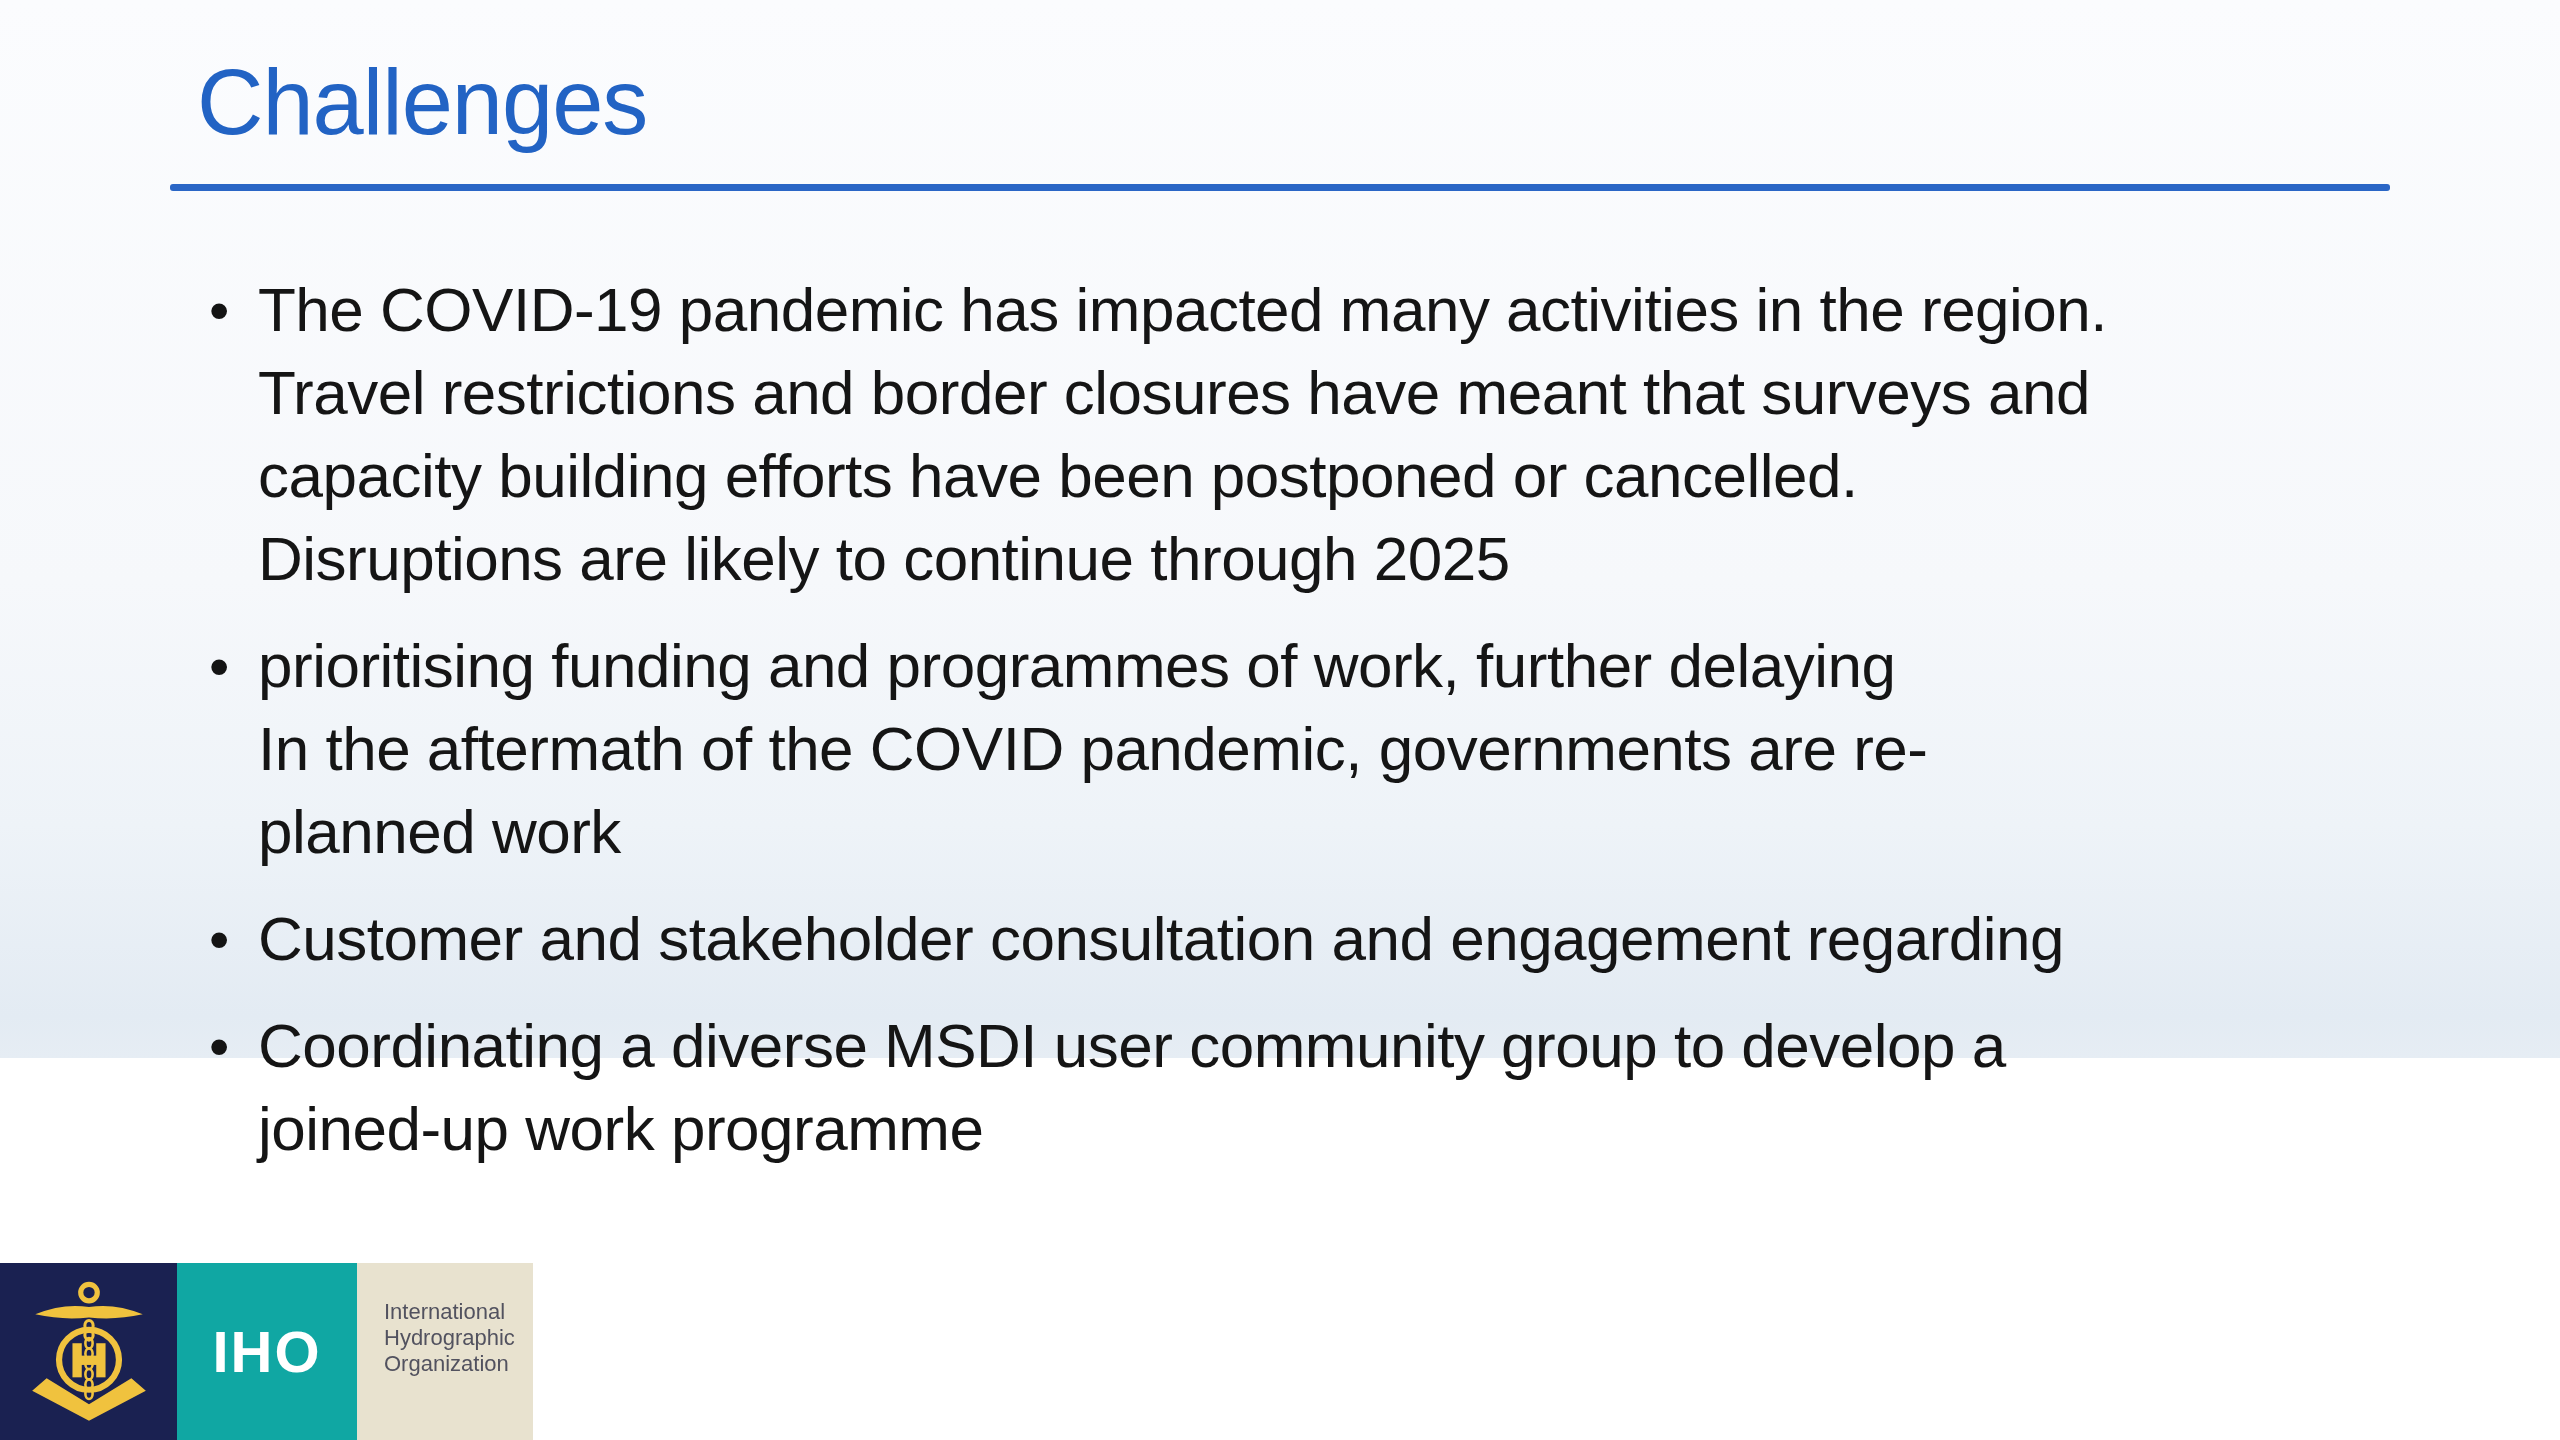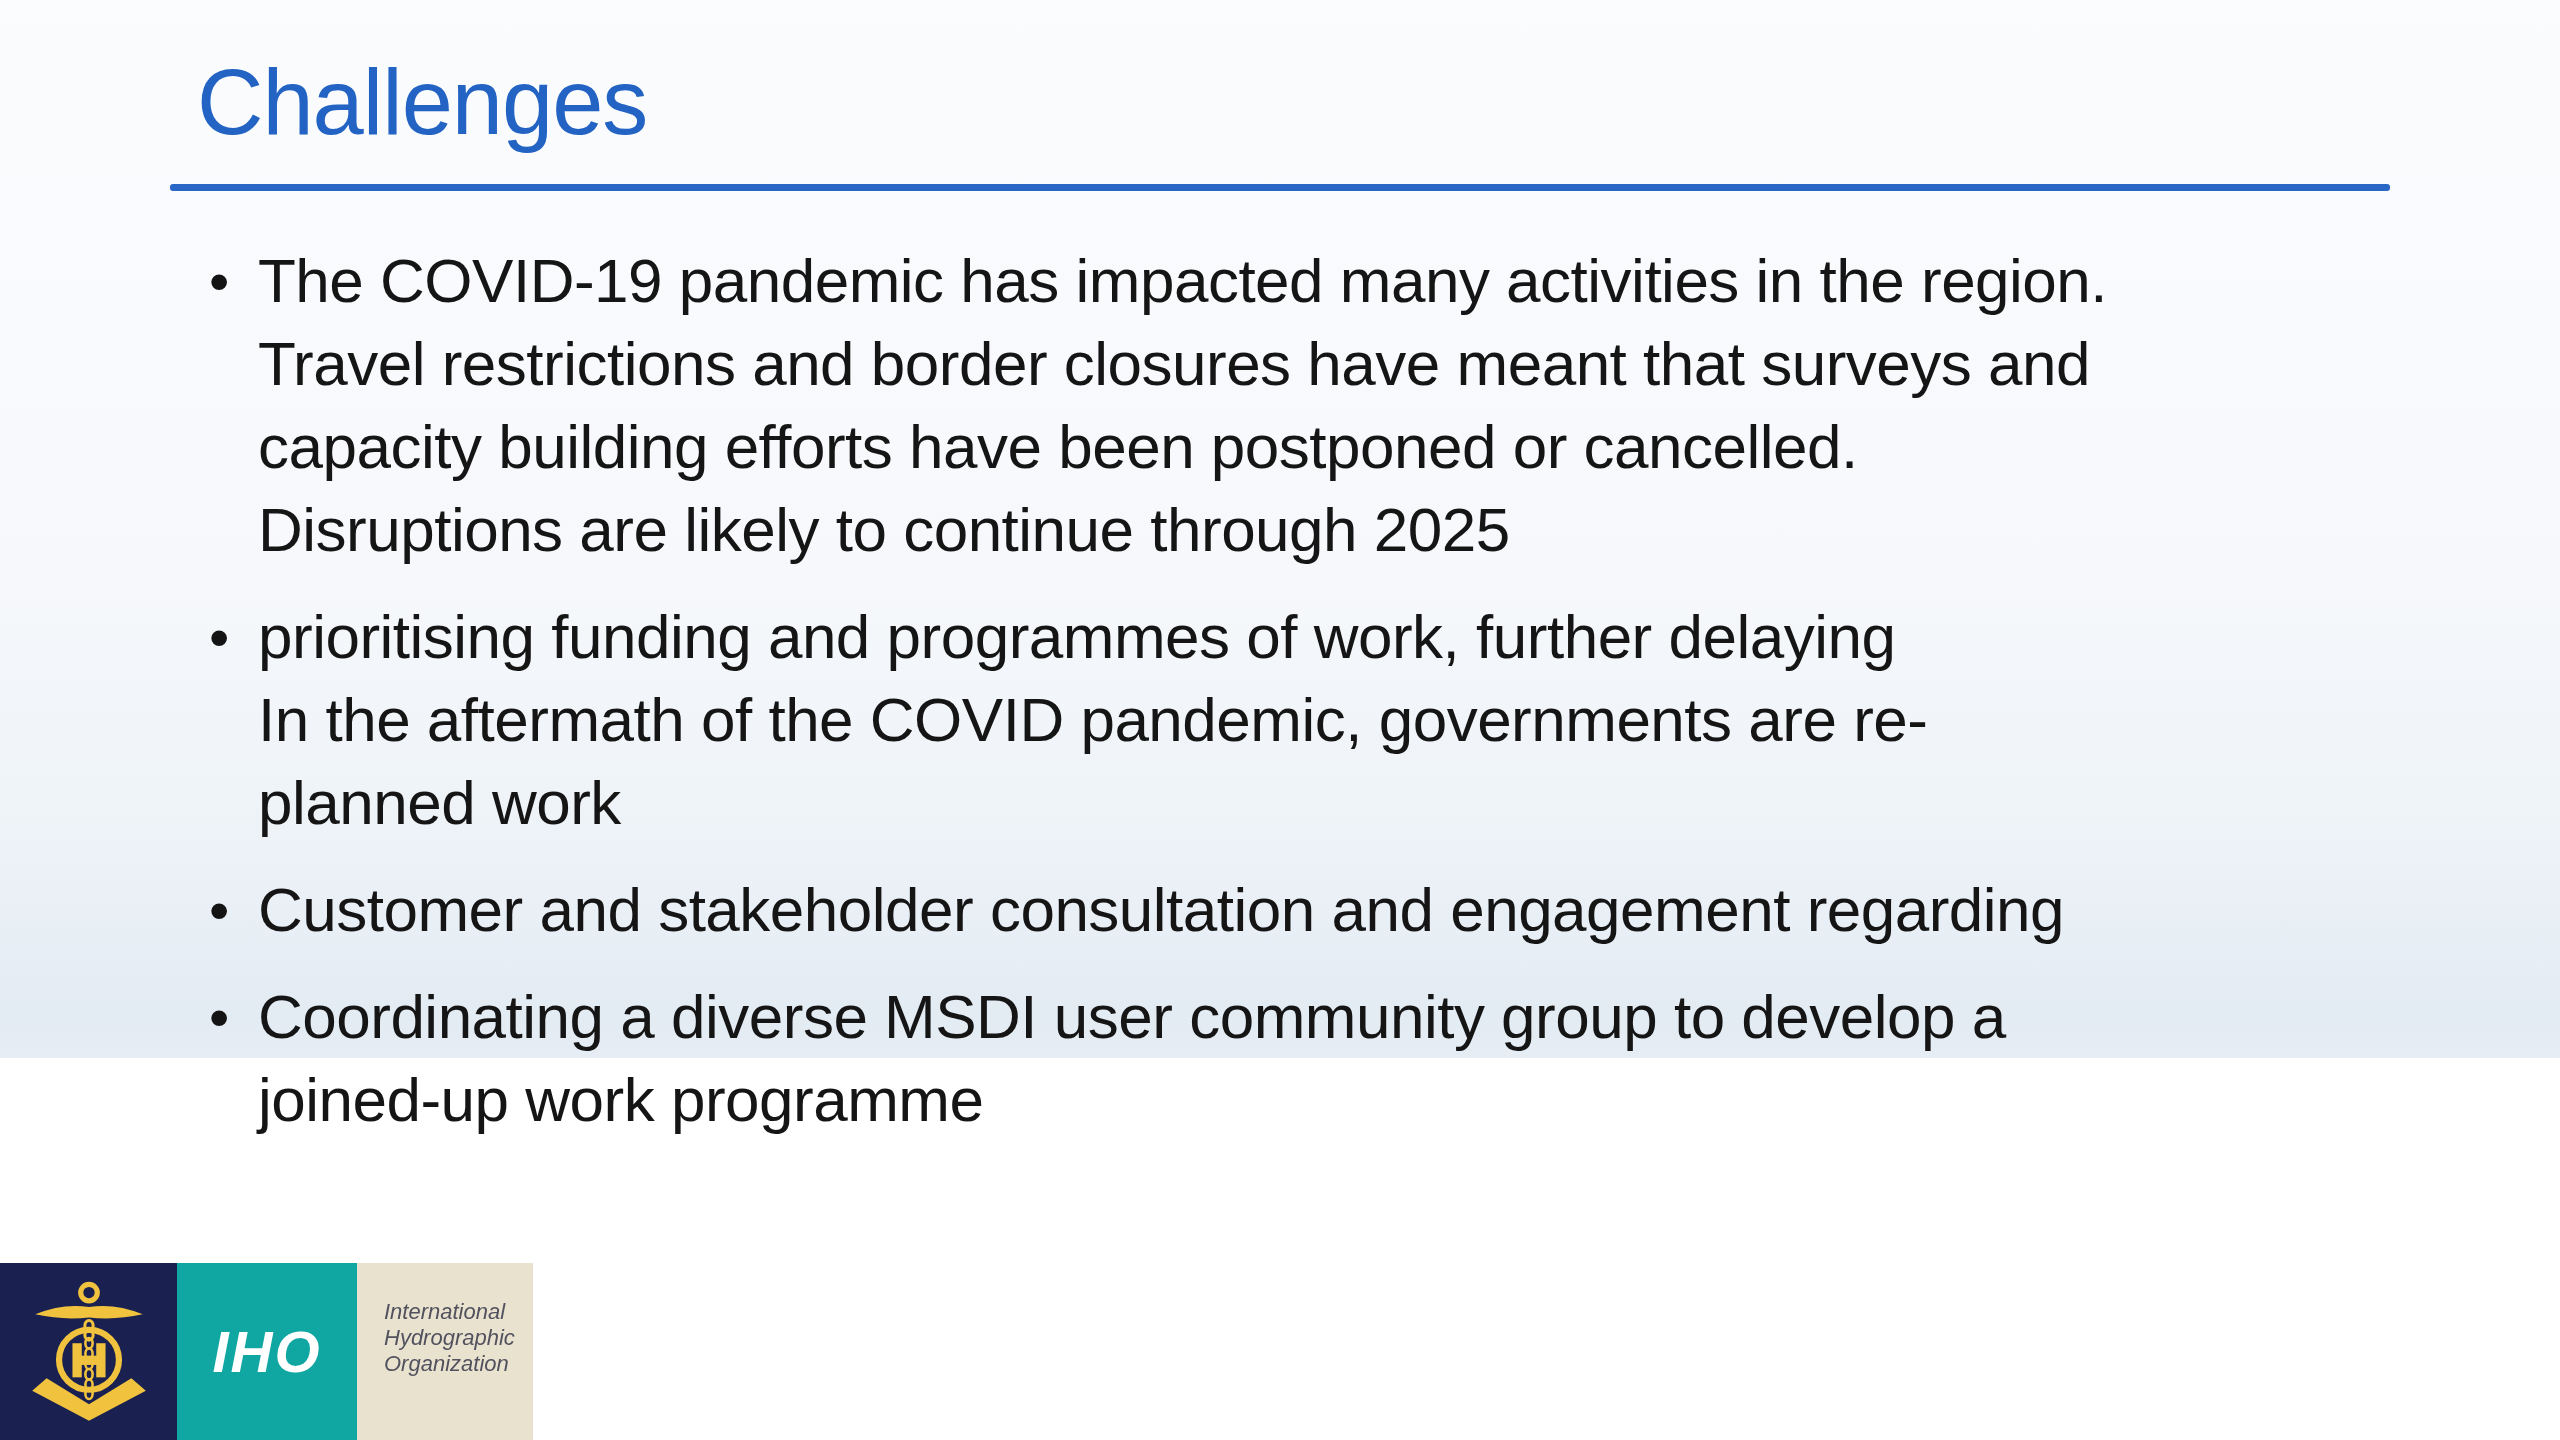--- a/index.html
+++ b/index.html
@@ -16,30 +16,30 @@
   
   .slide-body{position:absolute;left:0;top:0;width:2560px;height:1058px;
     background:linear-gradient(180deg,var(--bg_top) 0%,#F6F8FB 55%,#EEF3F8 78%,var(--bg_low) 96%,#E6EDF4 100%);}
 
   .page-title{position:absolute;left:197px;top:50px;margin:0;
     font-size:92px;font-weight:400;letter-spacing:-1px;line-height:104px;
     color:var(--title_blue);}
   .title-rule{position:absolute;left:170px;top:184px;width:2220px;height:7px;
     background:var(--rule_blue);border-radius:3px;}
 
-  ul.bullets{position:absolute;left:213px;top:239px;width:2110px;margin:0;padding:0;
+  ul.bullets{position:absolute;left:213px;top:268px;width:2110px;margin:0;padding:0;
     list-style:none;color:var(--text_dark);font-size:62px;line-height:83px;letter-spacing:-0.5px;}
   ul.bullets li{position:relative;padding-left:45px;margin-bottom:24px;}
   ul.bullets li::before{content:"\2022";position:absolute;left:-4px;top:0;
     font-size:58px;color:#141414;}
   .bl{display:block;}
 
   
   .footer{position:absolute;left:0;top:1262px;width:2560px;height:178px;background:#FFFFFF;}
-  .logo-strip{position:absolute;left:0;top:1px;height:151px;display:flex;font-style:italic;}
+  .logo-strip{position:absolute;left:0;top:1px;height:151px;display:flex;}
   .block{height:177px;}
   .block.navy{width:177px;background:var(--navy);display:flex;align-items:center;justify-content:center;}
   .block.teal{width:180px;background:var(--teal);display:flex;align-items:center;justify-content:center;}
   .block.beige{width:176px;background:var(--beige);}
   .iho-acronym{color:#FFFFFF;font-size:58px;font-weight:700;letter-spacing:2px;}
   .iho-name{padding:36px 0 0 27px;font-size:22px;line-height:26px;color:var(--beige_text);}
 
   
   .g-fill{fill:var(--gold);}
   .g-stroke{stroke:var(--gold);fill:none;}

